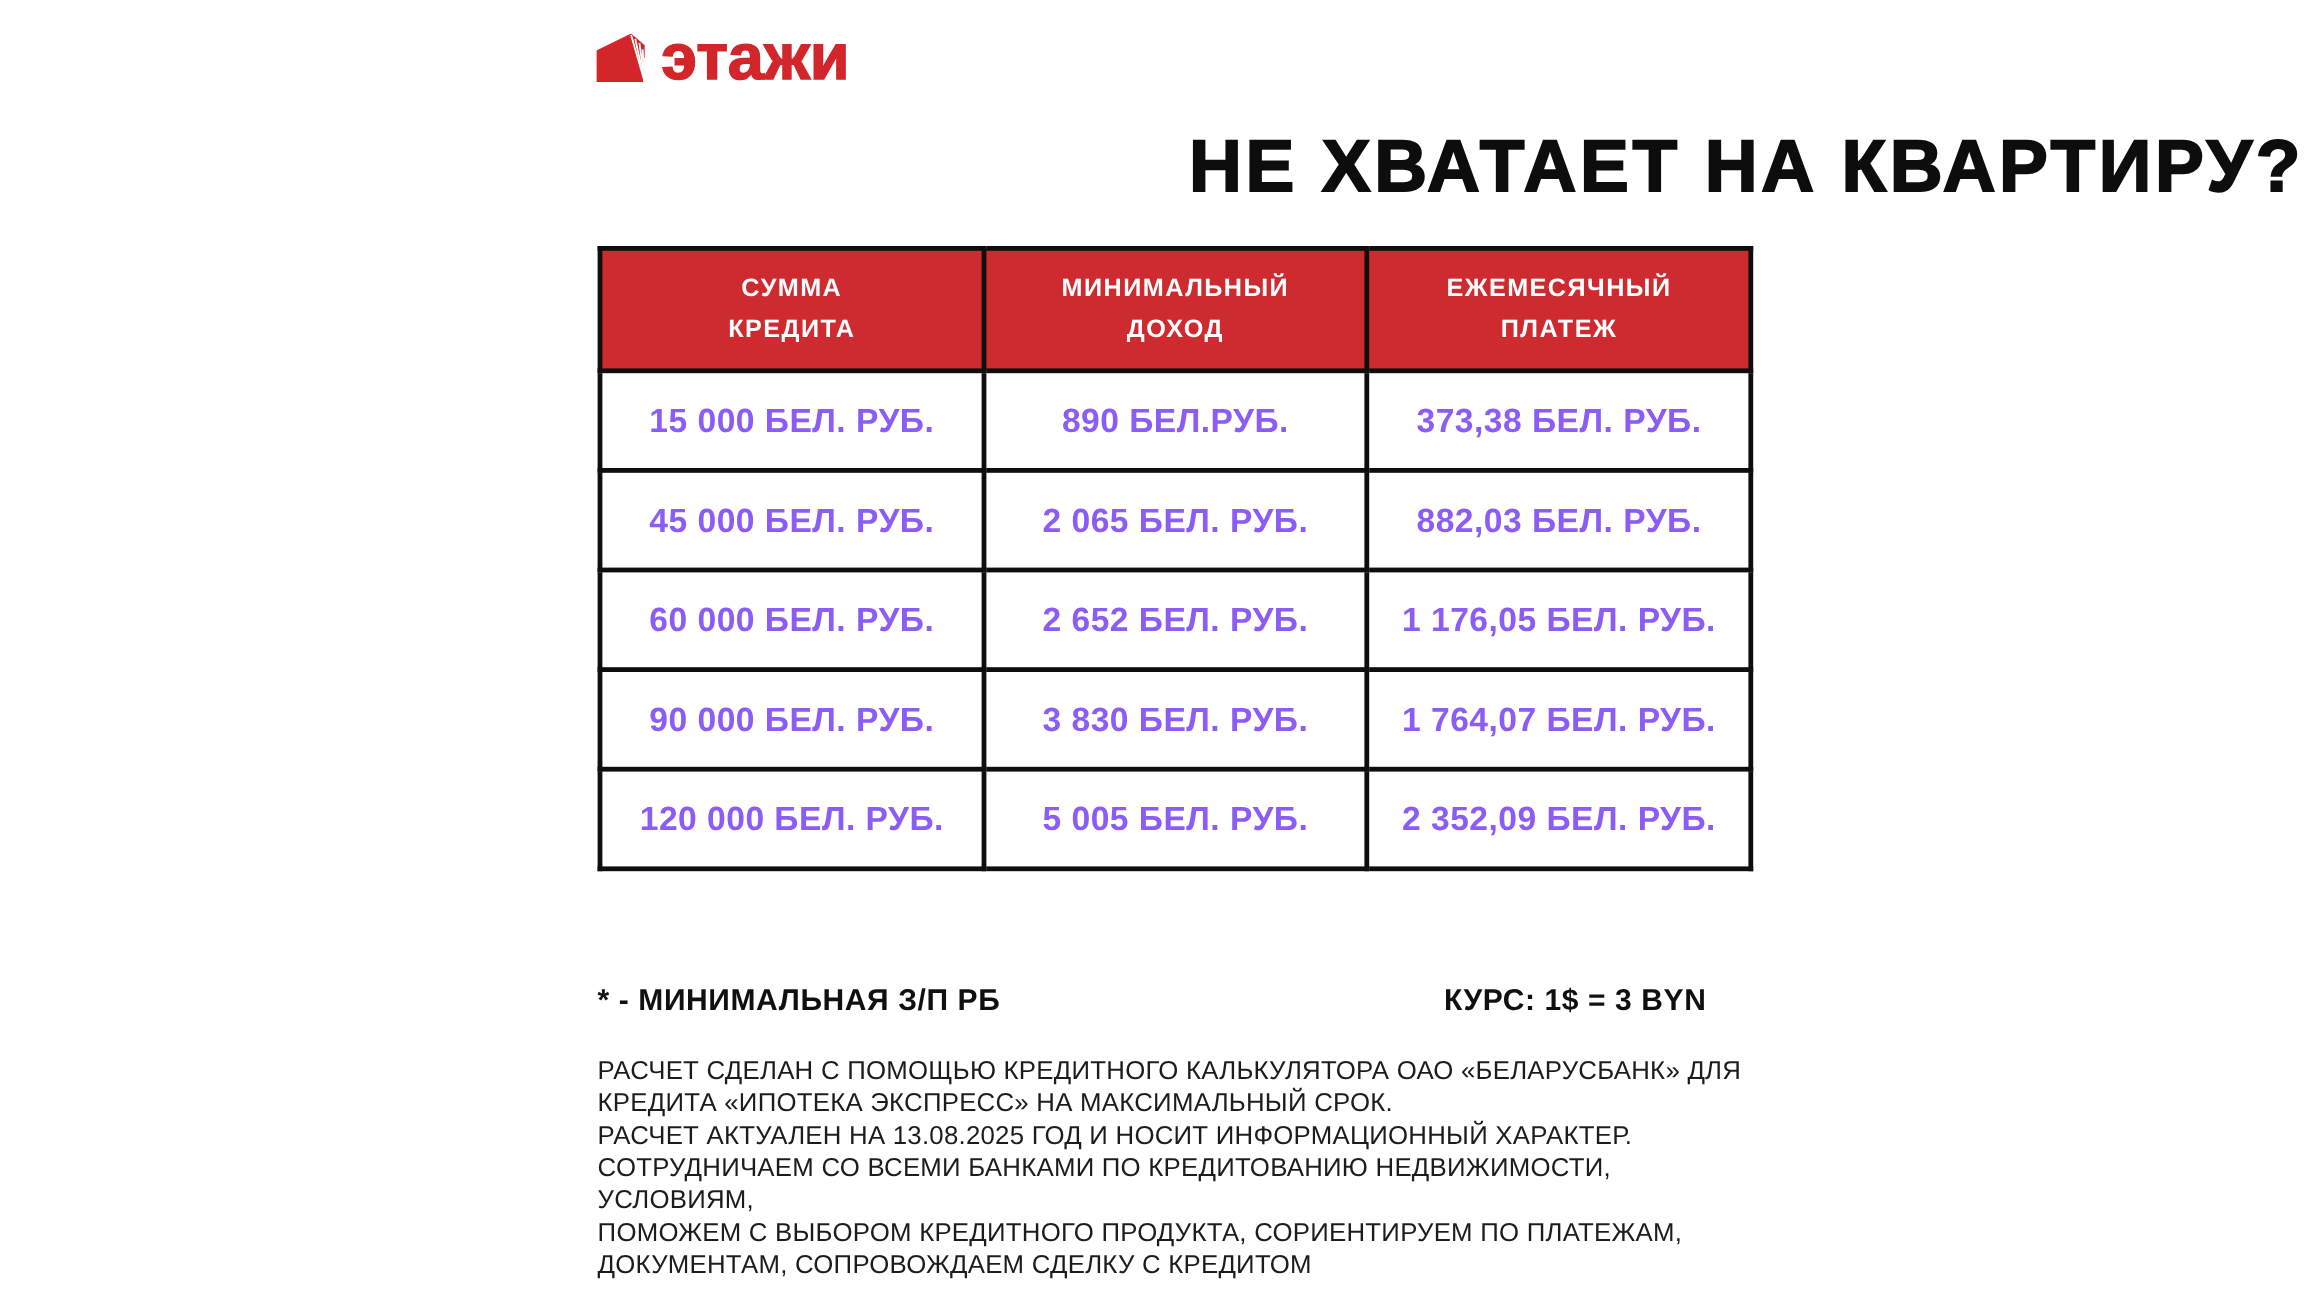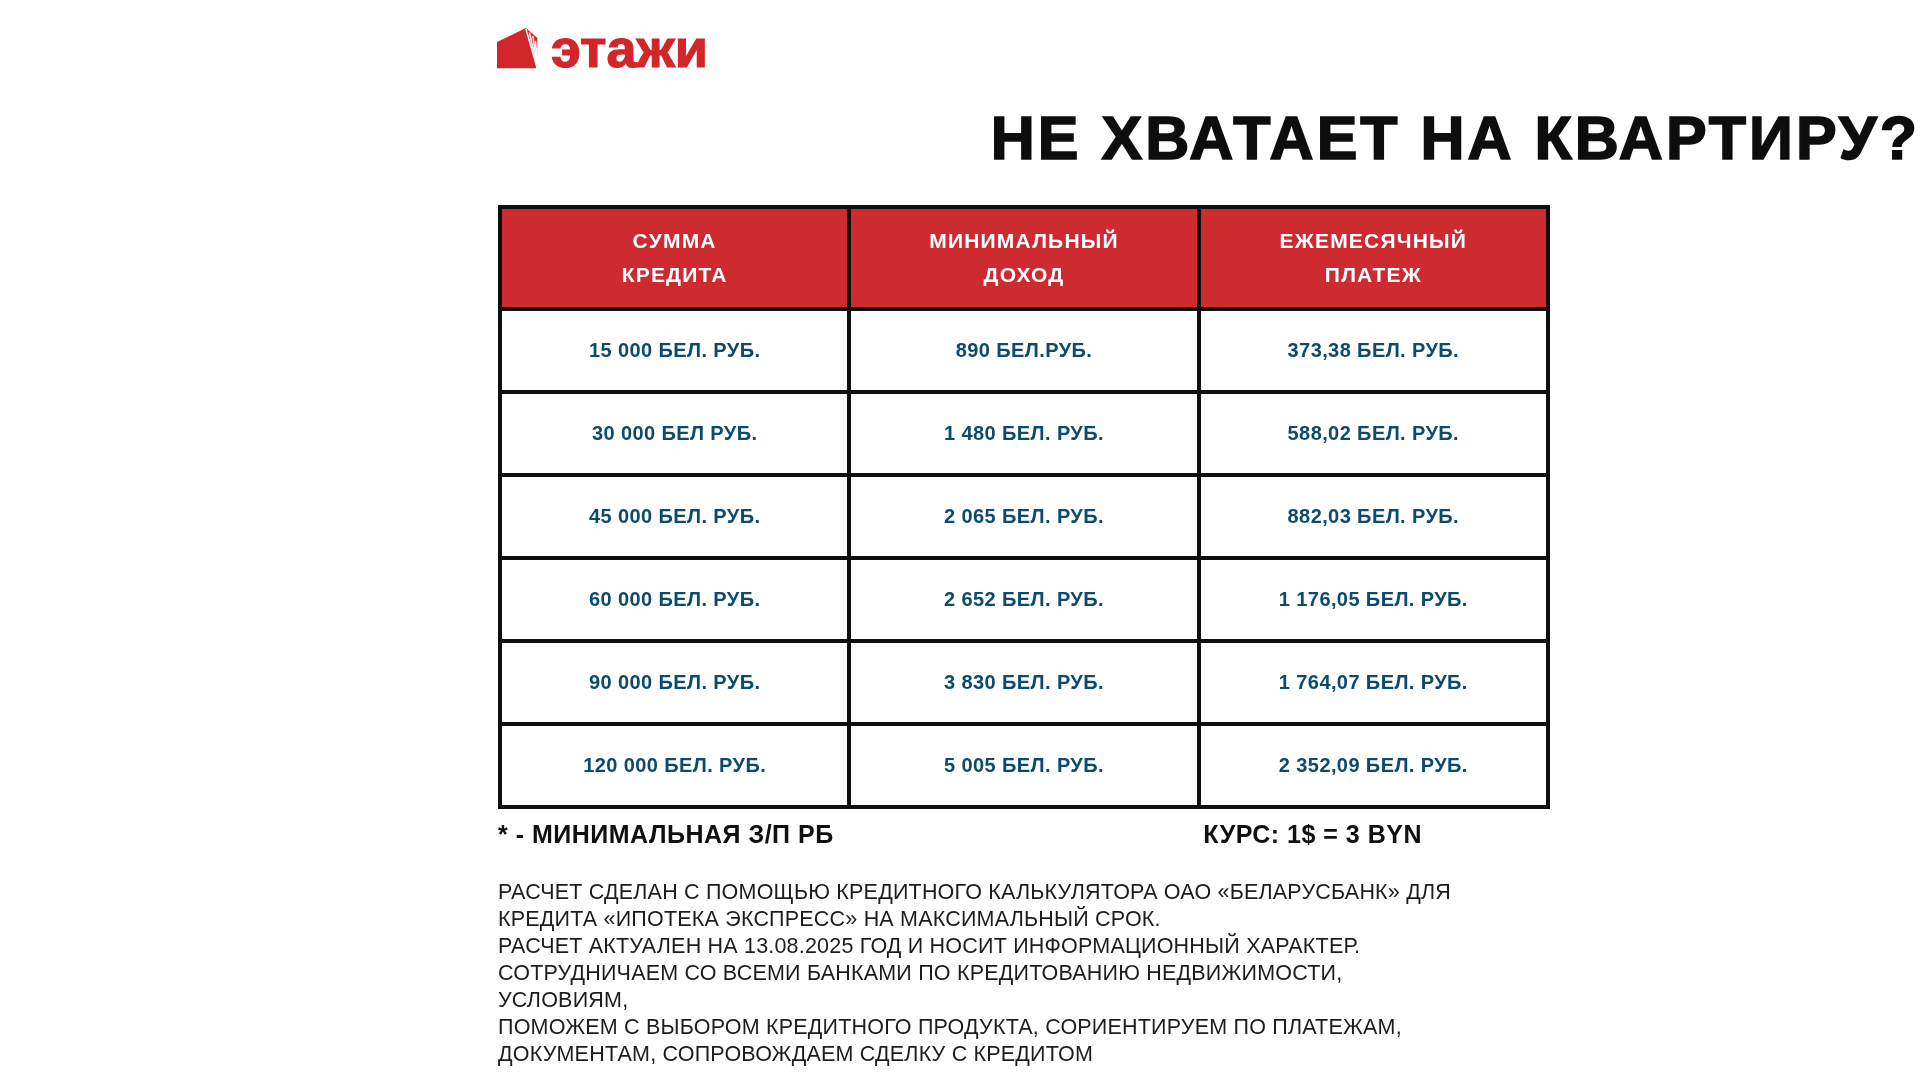--- a/index.html
+++ b/index.html
@@ -18,34 +18,34 @@
 
   
   .title {
     position:absolute; left:0; top:103px; width:1920px; text-align:right;
     font-size:61px; font-weight:900; letter-spacing:3px; color:#0d0d0d;
     -webkit-text-stroke:1.6px #0d0d0d; white-space:nowrap;
   }
 
   
   .credit-table {
-    position:absolute; left:498px; top:205px; width:1052px;
+    position:absolute; left:498px; top:205px; width:963px;
     border-collapse:collapse; table-layout:fixed;
   }
   .credit-table th, .credit-table td {
     border:4px solid #0e0e0e; text-align:center; vertical-align:middle;
   }
   .credit-table th {
     height:96px; background:#ce2b31; color:#ffffff;
     font-size:21px; font-weight:700; letter-spacing:1.2px;
     line-height:1.6; white-space:pre-line;
   }
   .credit-table td {
-    height:77px; background:#ffffff; color:#0c4a6e;
-    font-size:20px; font-weight:700; letter-spacing:0.4px; white-space:nowrap;
+    height:77px; background:#ffffff; color:#8b5cf6;
+    font-size:28px; font-weight:700; letter-spacing:0.4px; white-space:nowrap;
   }
 
   
   .notes {
     position:absolute; left:498px; top:820px; width:924px;
     display:flex; justify-content:space-between; align-items:baseline;
   }
   .note-left, .note-right {
     font-size:25px; font-weight:700; color:#101010; letter-spacing:0.5px; white-space:nowrap;
   }
@@ -91,25 +91,20 @@
 ПЛАТЕЖ</th>
       </tr>
     </thead>
     <tbody>
       <tr>
         <td>15 000 БЕЛ. РУБ.</td>
         <td>890 БЕЛ.РУБ.</td>
         <td>373,38 БЕЛ. РУБ.</td>
       </tr>
       <tr>
-        <td>30 000 БЕЛ РУБ.</td>
-        <td>1 480 БЕЛ. РУБ.</td>
-        <td>588,02 БЕЛ. РУБ.</td>
-      </tr>
-      <tr>
         <td>45 000 БЕЛ. РУБ.</td>
         <td>2 065 БЕЛ. РУБ.</td>
         <td>882,03 БЕЛ. РУБ.</td>
       </tr>
       <tr>
         <td>60 000 БЕЛ. РУБ.</td>
         <td>2 652 БЕЛ. РУБ.</td>
         <td>1 176,05 БЕЛ. РУБ.</td>
       </tr>
       <tr>

